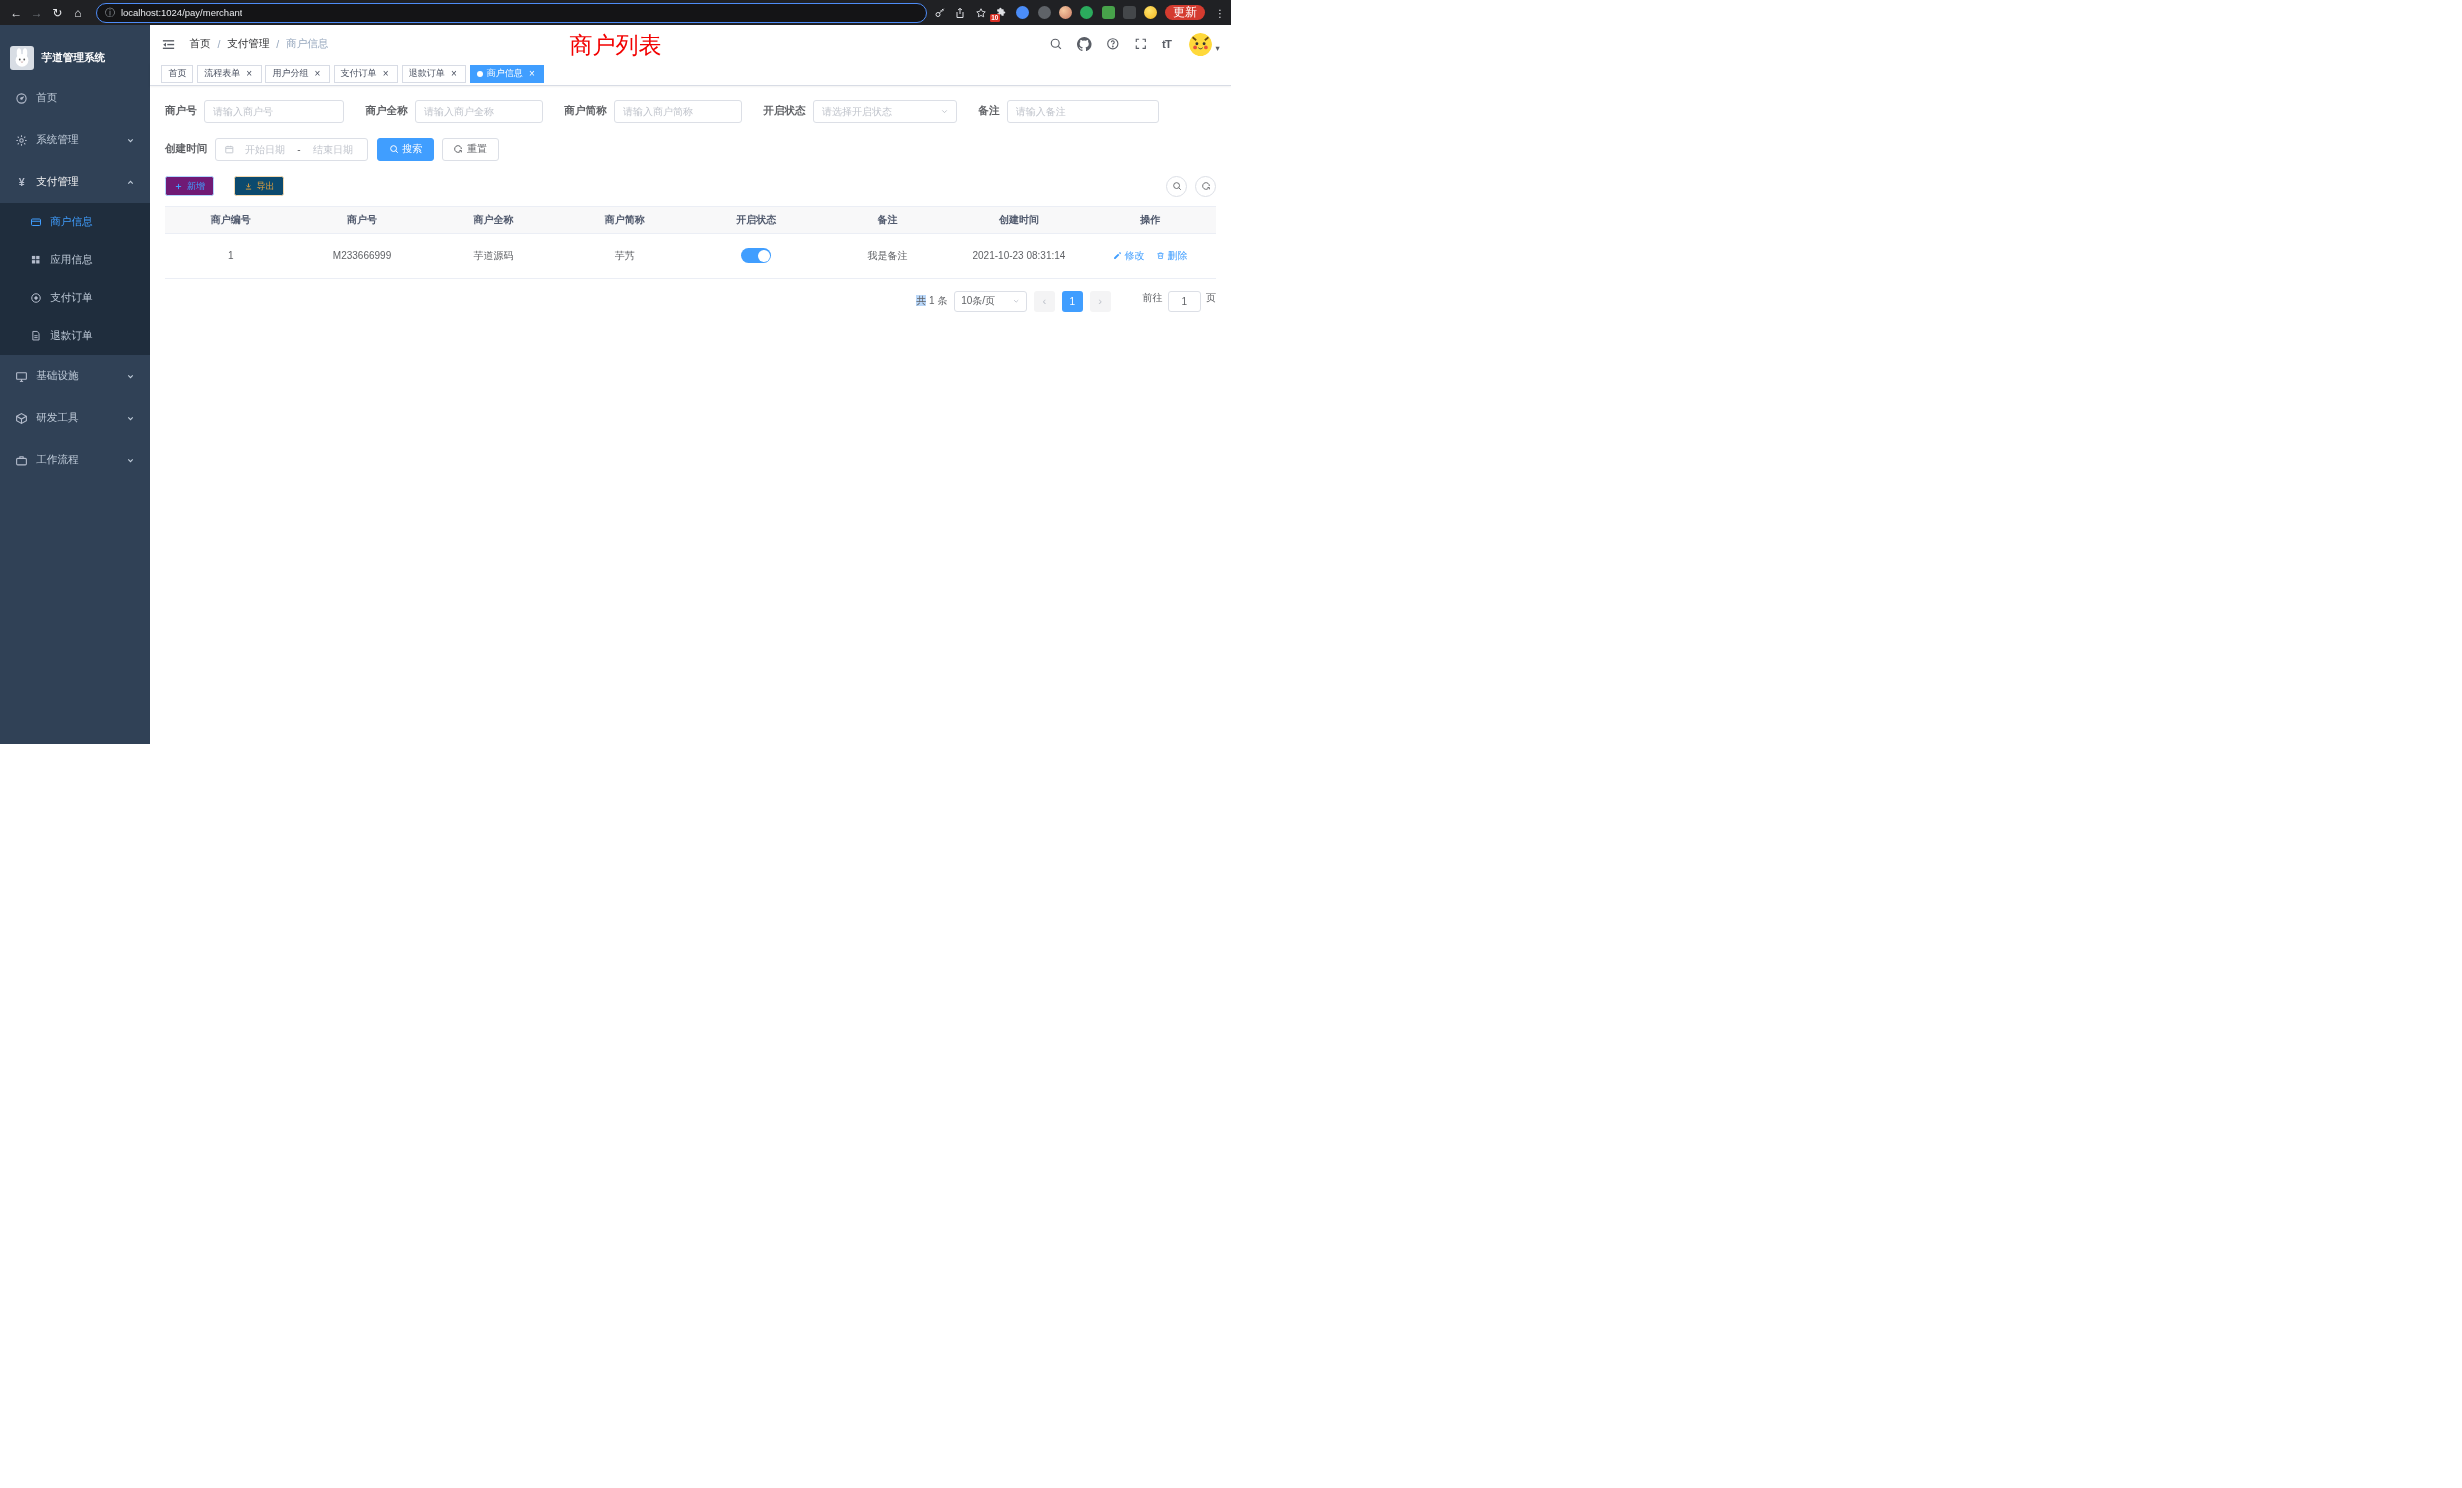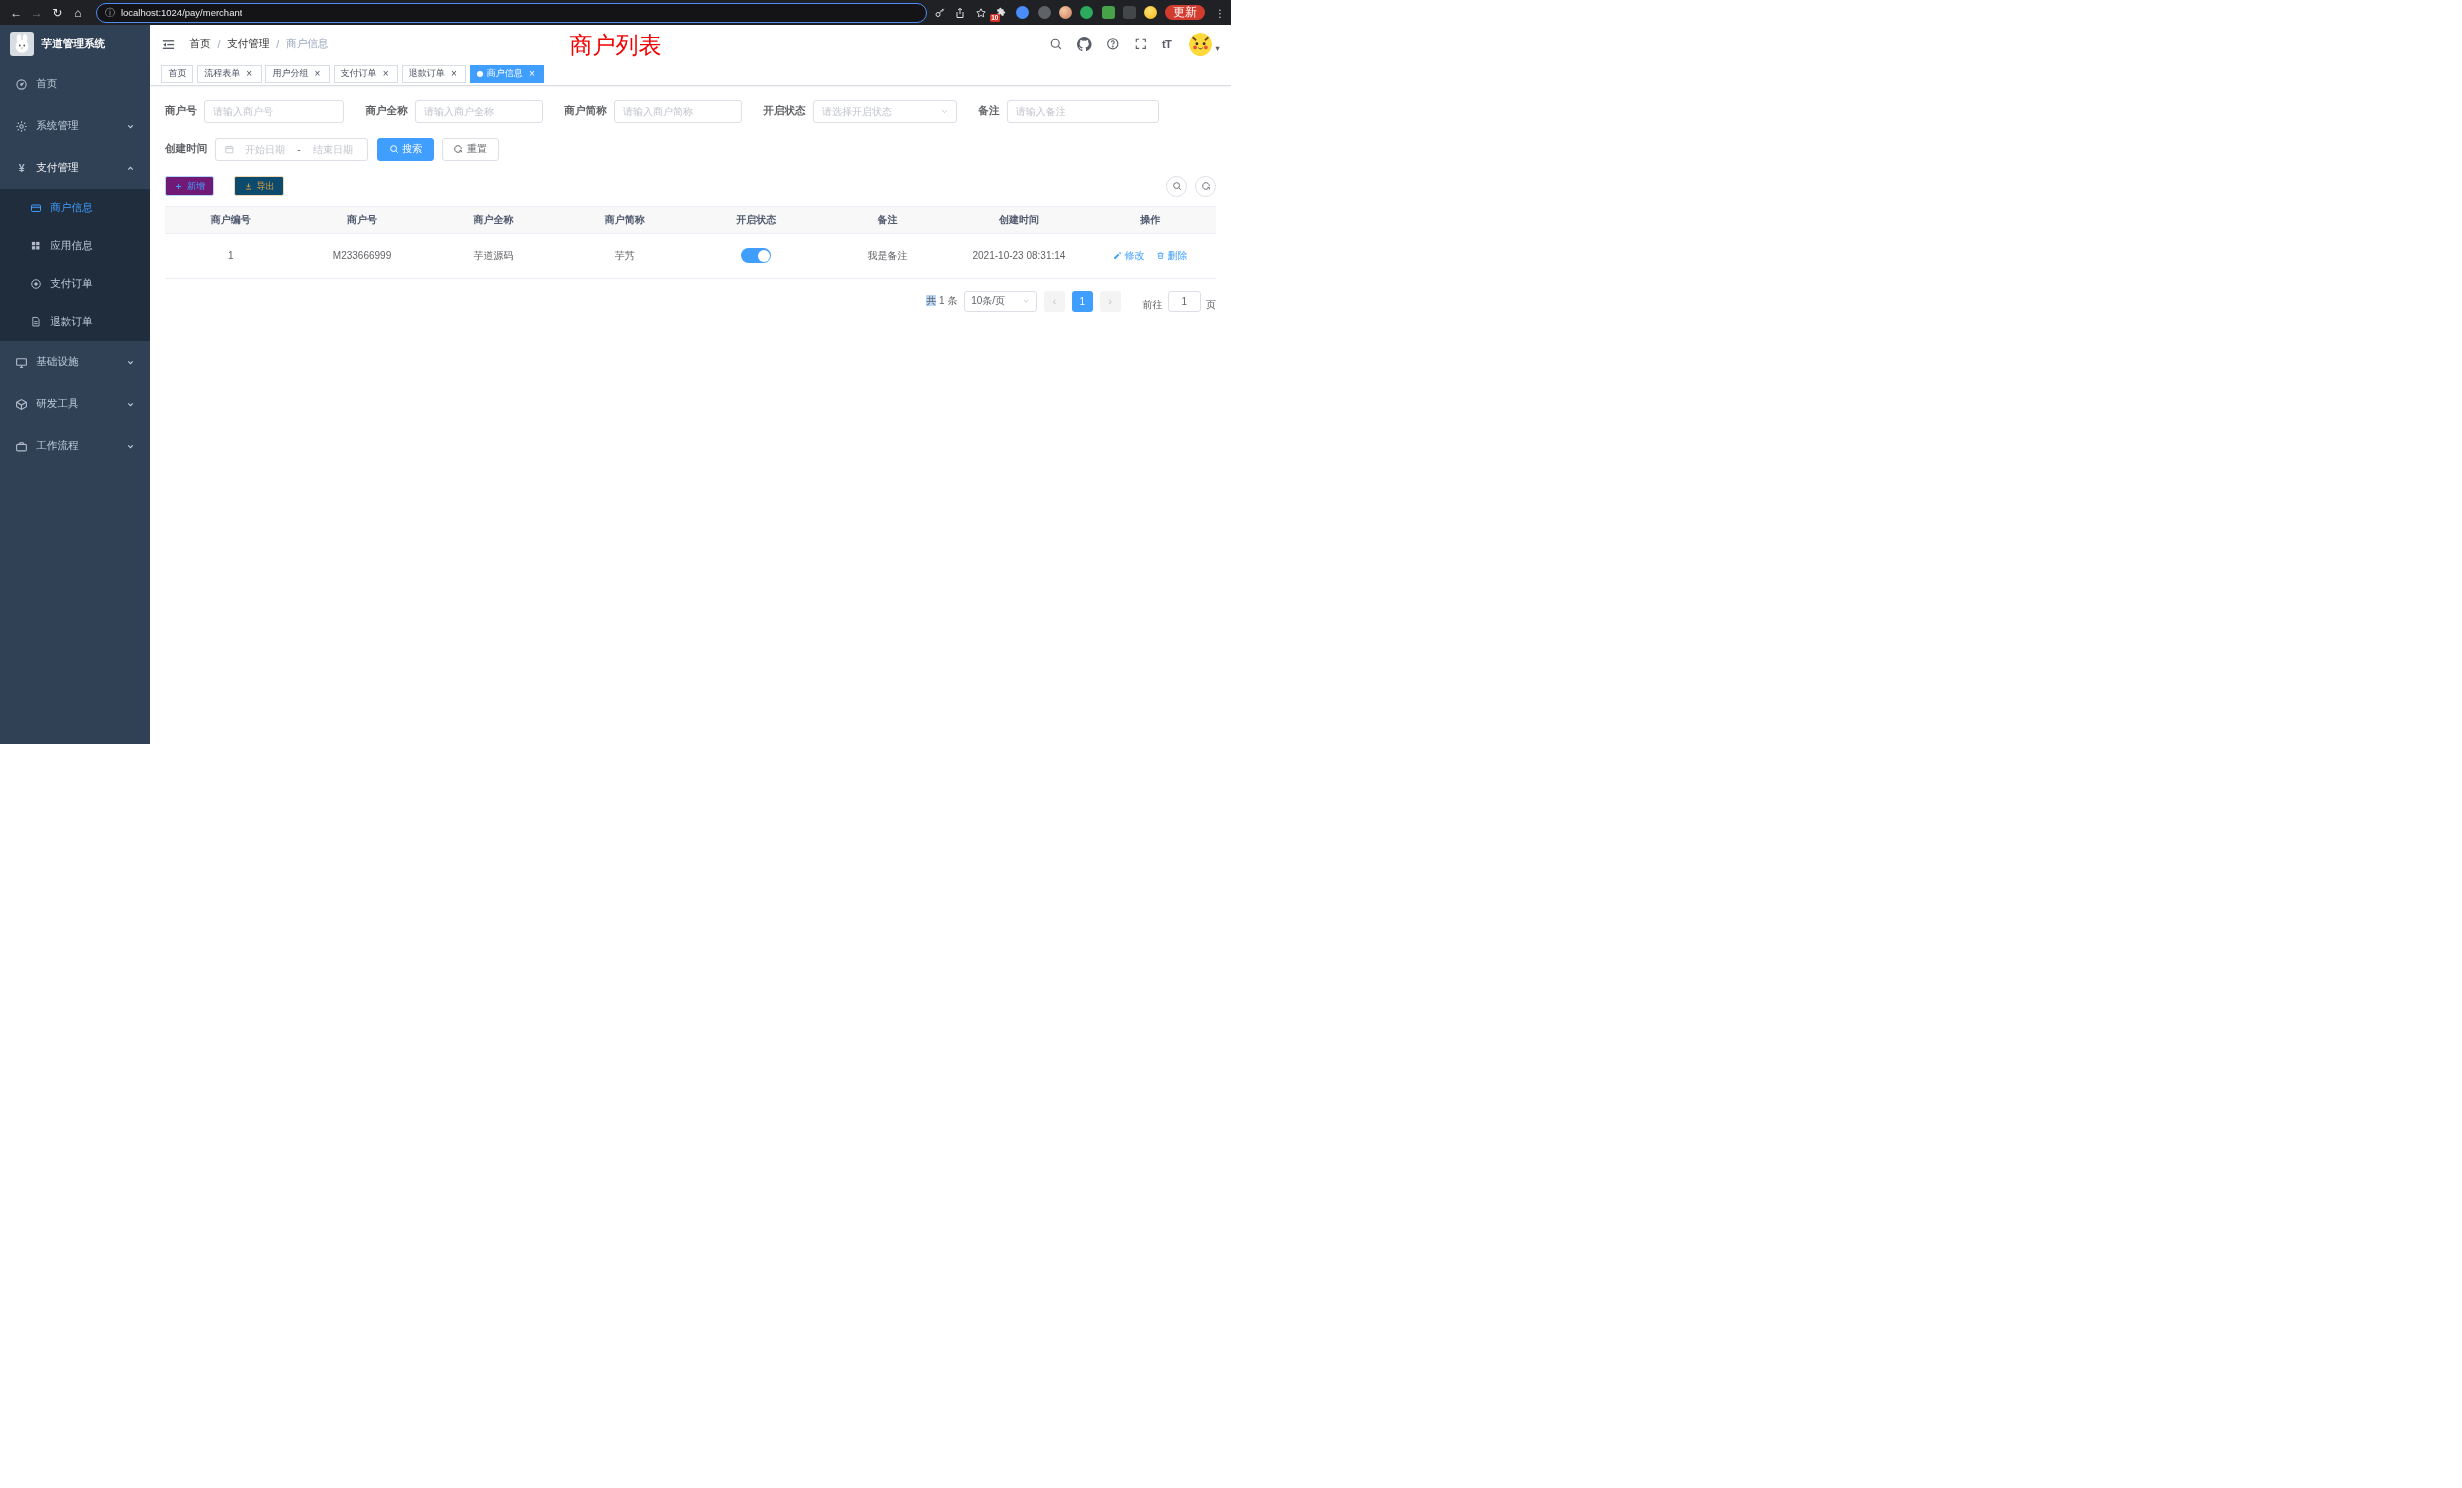--- a/index.html
+++ b/index.html
@@ -21,21 +21,21 @@
   .ext.square{border-radius:3px;}
   .badge{position:absolute;left:-5.3px;bottom:-3px;background:#d93025;color:#fff;font-size:6.4px;line-height:8.3px;padding:0 1.5px;border-radius:1.5px;font-weight:700;}
   .update-btn{background:#d43b2f;color:#fff;font-size:12px;height:15px;padding:0 7.6px;border-radius:7.6px;display:flex;align-items:center;cursor:pointer;flex:none;}
   .dots{font-size:10.6px;color:#dfe1e5;margin-left:1.5px;cursor:pointer;}
 
   
   .app{display:flex;height:719px;}
 
   
   .sidebar{width:150px;background:#304156;flex:none;display:flex;flex-direction:column;overflow:hidden;}
-  .logo{height:38px;display:flex;align-items:center;gap:7.6px;padding:0 10px;flex:none;}
+  .logo{height:38px;display:flex;align-items:center;gap:7.6px;padding:0 10px;flex:none;margin-top:14px;}
   .logo-title{color:#fff;font-size:10.6px;font-weight:700;white-space:nowrap;}
   .menu{flex:1;color:#bfcbd9;font-size:10.6px;}
   .menu-item{height:42px;display:flex;align-items:center;padding:0 15px;gap:7.6px;cursor:pointer;white-space:nowrap;}
   .mi{width:13.6px;height:13.6px;display:flex;align-items:center;justify-content:center;color:#b4bccc;flex:none;font-weight:700;}
   .chev{margin-left:auto;color:#bfcbd9;display:flex;}
   .chev svg{width:9px;height:9px;}
   .chev.up svg{transform:rotate(180deg);}
   .menu-item.parent-open{color:#f4f4f5;}
   .submenu{background:#1f2d3d;}
   .submenu .menu-item{height:38px;padding-left:29px;}
@@ -98,21 +98,21 @@
   .switch::after{content:"";position:absolute;right:1.5px;top:1.5px;width:12px;height:12px;border-radius:50%;background:#fff;}
   .op-link{color:#409EFF;font-size:10px;display:inline-flex;align-items:center;gap:2.3px;margin:0 4.5px;cursor:pointer;}
   .op-link svg{width:9px;height:9px;}
 
   
   .pagination{display:flex;align-items:center;justify-content:flex-end;margin-top:12px;font-size:10px;color:#606266;gap:6.8px;}
   .total .hl{background:#b9d7f9;}
   .psel{width:73px;height:21px;border:0.8px solid #dcdfe6;border-radius:3px;display:flex;align-items:center;justify-content:space-between;padding:0 6px;cursor:pointer;background:#fff;}
   .pbtn{min-width:21px;height:21px;border-radius:3px;background:#f4f4f5;display:flex;align-items:center;justify-content:center;color:#c0c4cc;font-size:11.4px;cursor:pointer;}
   .pbtn.page{background:#409EFF;color:#fff;font-size:10px;}
-  .goto{display:flex;align-items:flex-end;gap:5.3px;margin-left:15px;}
+  .goto{display:flex;align-items:flex-start;gap:5.3px;margin-left:25px;}
   .goto-input{width:33px;height:21px;border:0.8px solid #dcdfe6;border-radius:3px;text-align:center;font-size:10px;color:#606266;outline:none;font-family:inherit;}
 </style>
 </head>
 <body>
 
 <div class="chrome">
   <span class="cbtn">←</span>
   <span class="cbtn disabled">→</span>
   <span class="cbtn">↻</span>
   <span class="cbtn">⌂</span>

